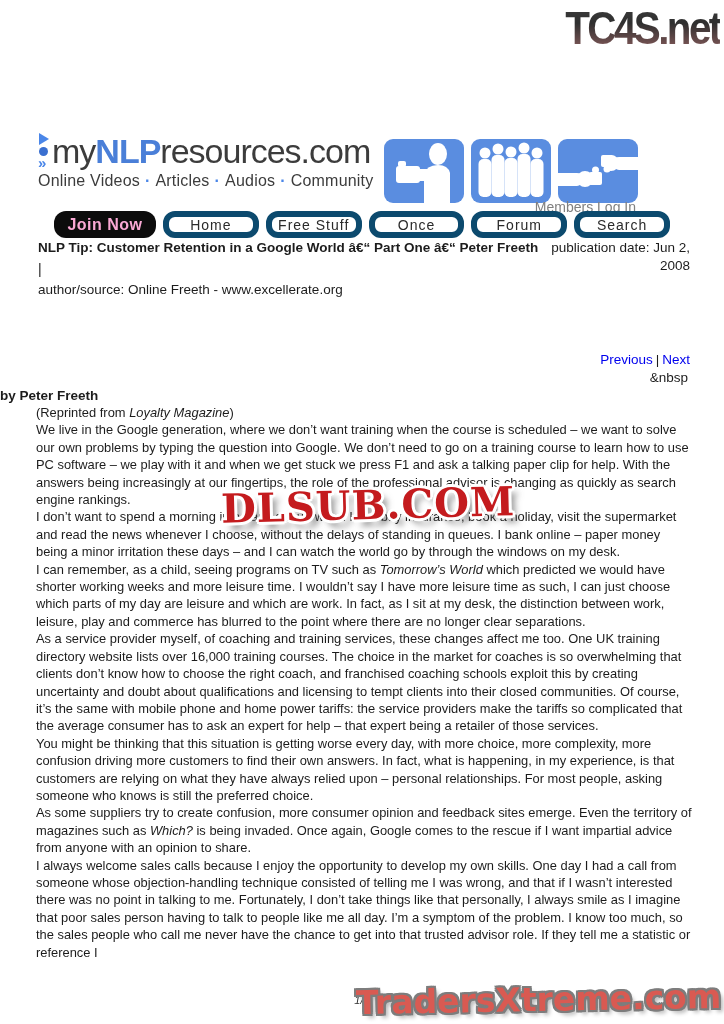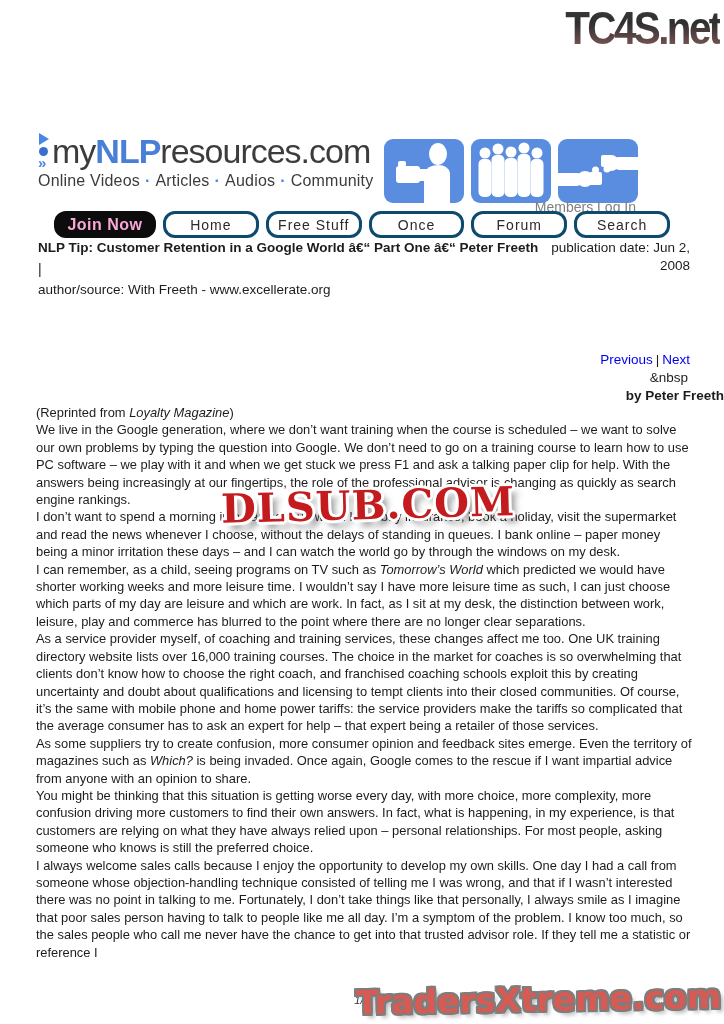--- a/index.html
+++ b/index.html
@@ -36,38 +36,38 @@
   .tagline .sep{color:#4a86e8;padding:0 5px;font-weight:700;}
 
   
   .tiles{position:absolute;left:384px;top:139px;display:flex;gap:7px;}
   .tile{width:80px;height:64px;background:#5a8de0;border-radius:9px;overflow:hidden;}
   .tile svg{display:block;width:80px;height:64px;}
   .members{position:absolute;top:199px;right:88px;font-size:14px;color:#808080;}
 
   
   .nav{position:absolute;left:54px;top:211px;width:616px;height:27px;display:flex;gap:7px;}
-  .tab{flex:1;border:3px solid #0c4a6e;border-radius:12px;background:#fff;display:flex;
+  .tab{flex:1;border:6px solid #0c4a6e;border-radius:12px;background:#fff;display:flex;
        align-items:center;justify-content:center;font-size:14px;letter-spacing:1px;color:#2a2a2a;
        box-sizing:border-box;cursor:pointer;}
   .tab.active{flex:0 0 102px;background:#0c0c0c;color:#f9a8d4;font-weight:700;border:none;
        font-size:16px;letter-spacing:.5px;}
 
   
   .title-row{position:absolute;left:38px;top:239px;width:652px;text-align:right;
              font-size:13.5px;line-height:18px;}
   .title-row .t{font-weight:700;float:left;text-align:left;max-width:560px;}
   .title-row .pd{color:#1c1c1c;text-align:right;}
   .pipe{position:absolute;left:38px;top:261px;font-size:14px;}
   .author{position:absolute;left:38px;top:282px;font-size:13.5px;}
   .pager{position:absolute;right:34px;top:352px;font-size:13.5px;}
   .pager a{color:#0000ee;cursor:pointer;}
   .pager .bar{color:#1c1c1c;padding:0 3px;}
   .nbsp{position:absolute;right:36px;top:370px;font-size:13.5px;}
-  .byline{position:absolute;left:0;right:0;top:388px;text-align:right;font-weight:700;font-size:13.5px;}
+  .byline{position:absolute;left:0;right:0;top:388px;text-align:left;font-weight:700;font-size:13.5px;}
 
   
   .body{position:absolute;left:36px;top:404px;width:657px;font-size:12.9px;line-height:17.4px;color:#1c1c1c;}
   .body p{margin:0;}
   .italic{font-style:italic;}
 
   
   .page-num{position:absolute;left:0;right:0;top:994px;text-align:center;
             font-size:11px;font-style:italic;color:#333;}
 </style>
@@ -136,37 +136,37 @@
     <div class="tab">Once</div>
     <div class="tab">Forum</div>
     <div class="tab">Search</div>
   </div>
 
   <div class="title-row">
     <span class="t">NLP Tip: Customer Retention in a Google World â€“ Part One â€“ Peter Freeth</span>
     <span class="pd">publication date: Jun 2, 2008</span>
   </div>
   <div class="pipe">|</div>
-  <div class="author">author/source: With Freeth - www.excellerate.org</div>
+  <div class="author">author/source: Online Freeth - www.excellerate.org</div>
 
   <div class="pager">
     <a>Previous</a><span class="bar">|</span><a>Next</a>
   </div>
   <div class="nbsp">&amp;nbsp</div>
 
   <div class="byline">by Peter Freeth</div>
 
   <div class="body">
     <p><span>(Reprinted from </span><span class="italic">Loyalty Magazine</span><span>)</span></p>
     <p>We live in the Google generation, where we don’t want training when the course is scheduled – we want to solve our own problems by typing the question into Google. We don’t need to go on a training course to learn how to use PC software – we play with it and when we get stuck we press F1 and ask a talking paper clip for help. With the answers being increasingly at our fingertips, the role of the professional advisor is changing as quickly as search engine rankings.</p>
     <p>I don’t want to spend a morning in a bank queue when I can buy insurance, book a holiday, visit the supermarket and read the news whenever I choose, without the delays of standing in queues. I bank online – paper money being a minor irritation these days – and I can watch the world go by through the windows on my desk.</p>
     <p><span>I can remember, as a child, seeing programs on TV such as </span><span class="italic">Tomorrow’s World</span><span> which predicted we would have shorter working weeks and more leisure time. I wouldn’t say I have more leisure time as such, I can just choose which parts of my day are leisure and which are work. In fact, as I sit at my desk, the distinction between work, leisure, play and commerce has blurred to the point where there are no longer clear separations.</span></p>
     <p>As a service provider myself, of coaching and training services, these changes affect me too. One UK training directory website lists over 16,000 training courses. The choice in the market for coaches is so overwhelming that clients don’t know how to choose the right coach, and franchised coaching schools exploit this by creating uncertainty and doubt about qualifications and licensing to tempt clients into their closed communities. Of course, it’s the same with mobile phone and home power tariffs: the service providers make the tariffs so complicated that the average consumer has to ask an expert for help – that expert being a retailer of those services.</p>
+    <p>You might be thinking that this situation is getting worse every day, with more choice, more complexity, more confusion driving more customers to find their own answers. In fact, what is happening, in my experience, is that customers are relying on what they have always relied upon – personal relationships. For most people, asking someone who knows is still the preferred choice.</p>
     <p><span>As some suppliers try to create confusion, more consumer opinion and feedback sites emerge. Even the territory of magazines such as </span><span class="italic">Which?</span><span> is being invaded. Once again, Google comes to the rescue if I want impartial advice from anyone with an opinion to share.</span></p>
-    <p>You might be thinking that this situation is getting worse every day, with more choice, more complexity, more confusion driving more customers to find their own answers. In fact, what is happening, in my experience, is that customers are relying on what they have always relied upon – personal relationships. For most people, asking someone who knows is still the preferred choice.</p>
     <p>I always welcome sales calls because I enjoy the opportunity to develop my own skills. One day I had a call from someone whose objection-handling technique consisted of telling me I was wrong, and that if I wasn’t interested there was no point in talking to me. Fortunately, I don’t take things like that personally, I always smile as I imagine that poor sales person having to talk to people like me all day. I’m a symptom of the problem. I know too much, so the sales people who call me never have the chance to get into that trusted advisor role. If they tell me a statistic or reference I</p>
   </div>
 
   <div class="wm-mid">DLSUB.COM</div>
 
   <div class="page-num">1/2</div>
   <div class="wm-bottom">TradersXtreme.com</div>
 
 </div>
 

